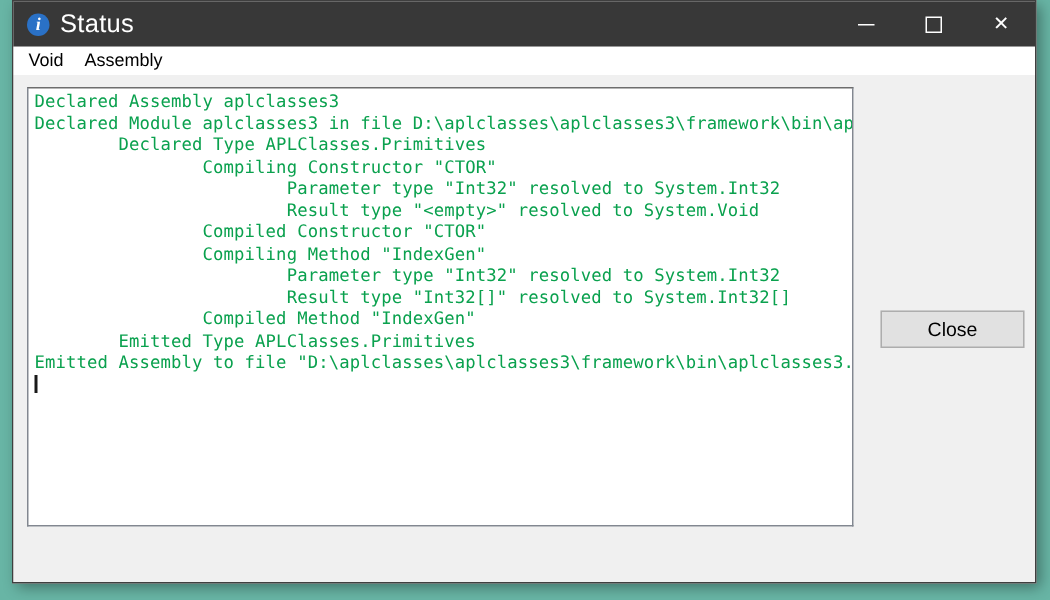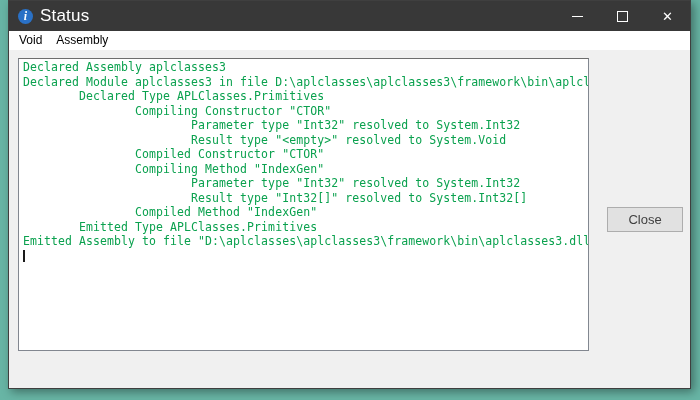--- a/index.html
+++ b/index.html
@@ -60,23 +60,23 @@
   }
   .caret{
     width:2px;height:12px;background:#1a1a1a;margin:1px 0 0 4px;
   }
   
   .footer{
     flex:1 1 auto;display:flex;justify-content:flex-end;align-items:center;
     padding-right:7px;
   }
   .close-btn{
-    width:76px;height:25px;
+    width:96px;height:25px;
     background:#e1e1e1;border:1px solid #adadad;
-    font-family:"Liberation Sans",sans-serif;font-size:13px;color:#404040;
+    font-family:"Liberation Sans",sans-serif;font-size:13px;color:#000000;
     cursor:default;
   }
 </style>
 </head>
 <body>
 
 <div class="window">
 
   <div class="titlebar">
     <span class="app-icon">

